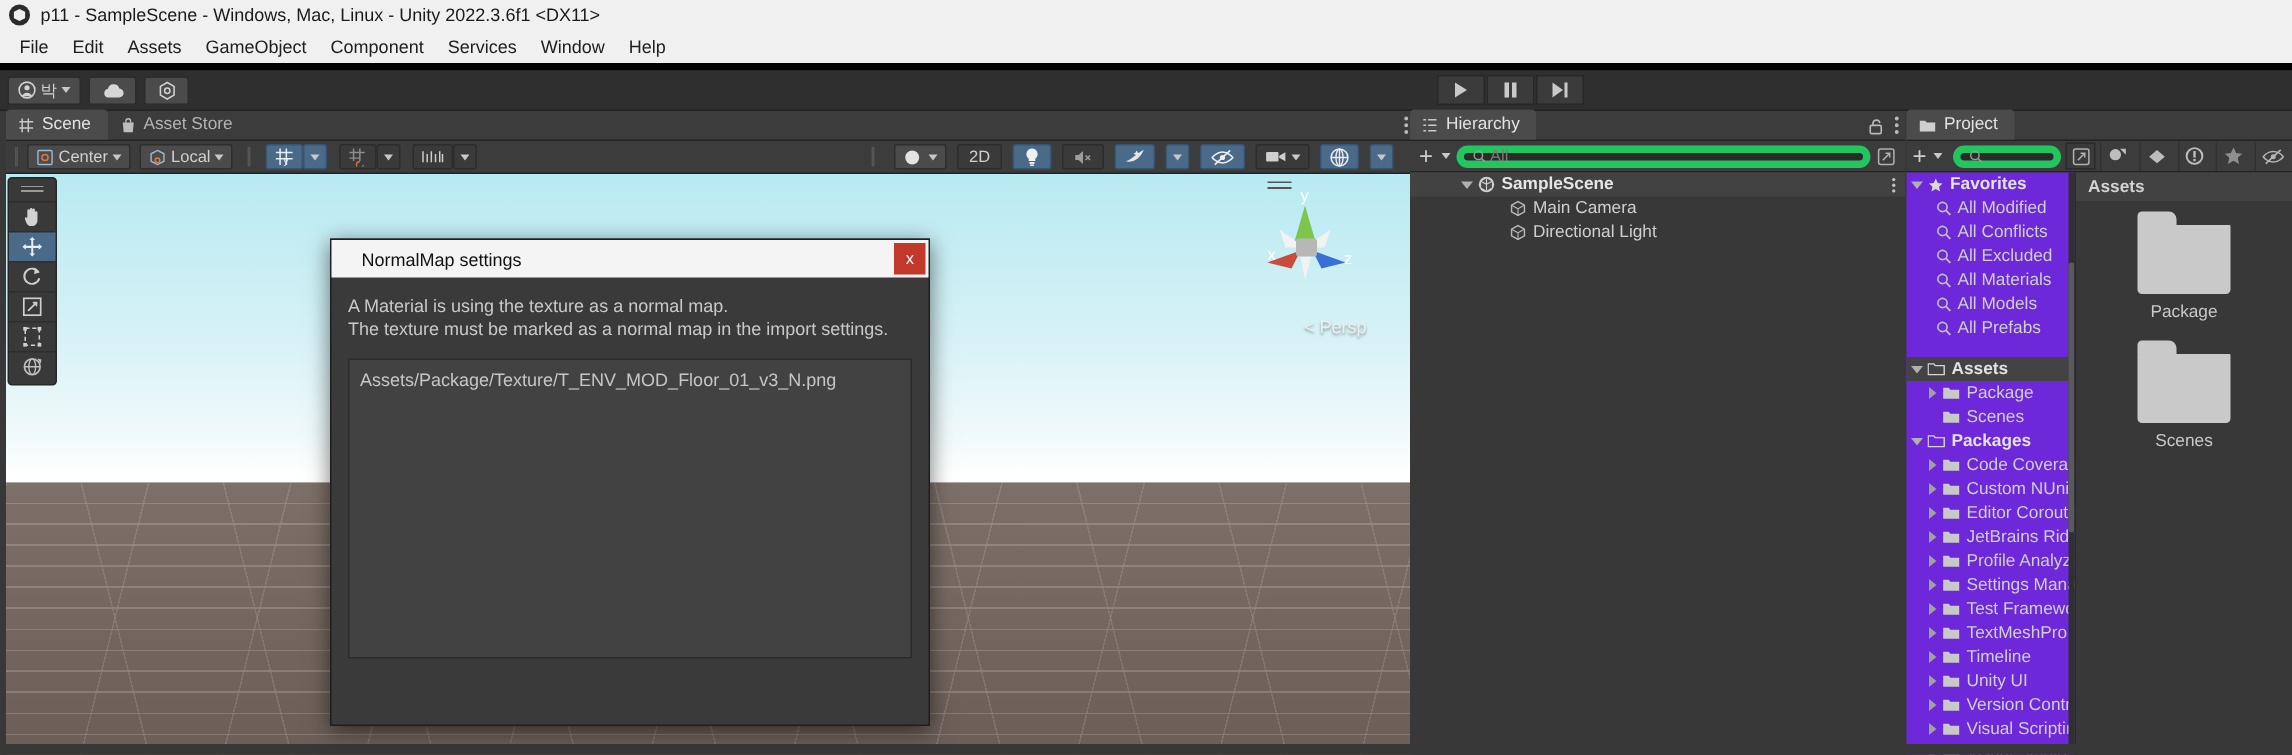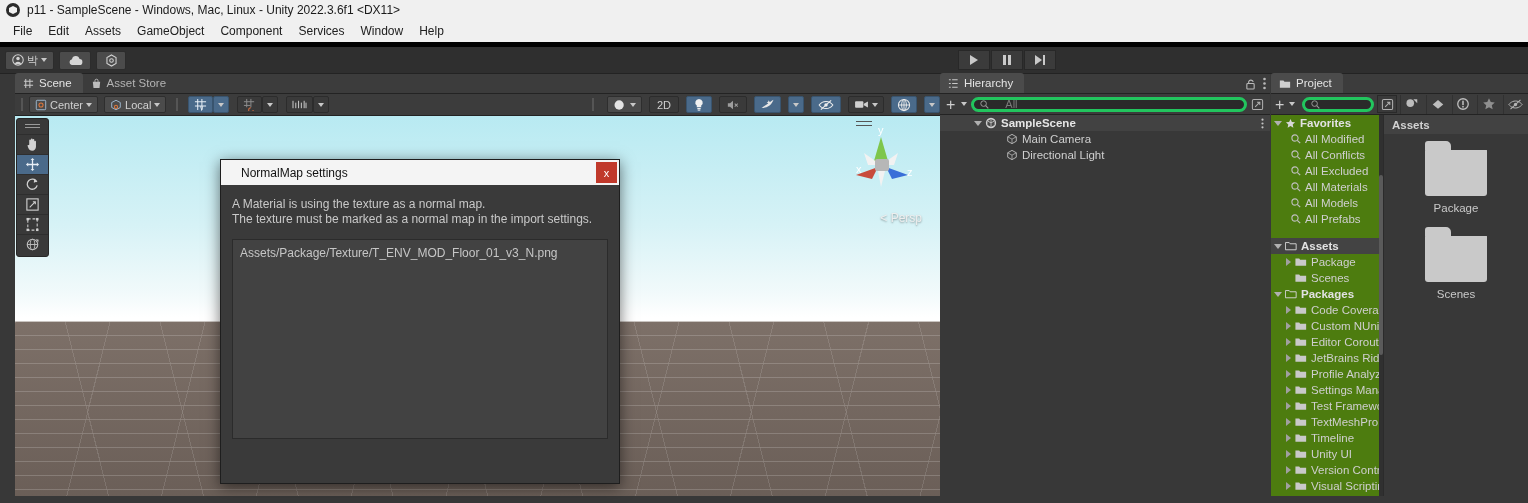--- a/index.html
+++ b/index.html
@@ -70,21 +70,21 @@
     border-bottom:1px solid #232323; position:relative;
   }
   .tab {
     height:20px; display:flex; align-items:center; gap:5px; padding:0 11px 0 8px;
     font-size:11.5px; color:#b4b4b4; cursor:default; border-radius:3px 3px 0 0;
   }
   .tab.active { background:#4b4b4b; color:#e3e3e3; }
   .tab-icons { position:absolute; right:4px; top:3px; display:flex; align-items:center; gap:7px; }
 
   
-  #scene-panel { left:15px; top:74px; width:939px; height:429px; }
+  #scene-panel { left:4px; top:74px; width:939px; height:429px; }
   .scene-toolbar {
     position:absolute; left:0; top:20px; width:939px; height:22px;
     background:#3c3c3c; border-bottom:1px solid #232323; display:flex; align-items:center;
   }
   .sep2 { width:2px;height:13px;border-left:1px solid #555;border-right:1px solid #555;margin:0 6px;}
   .sbtn {
     height:17px; background:#4b4b4b; border:1px solid #2e2e2e; border-radius:2px;
     display:flex;align-items:center;justify-content:center;gap:3px;padding:0 5px;
     font-size:11px;color:#d0d0d0;cursor:default;
   }
@@ -118,41 +118,41 @@
     text-shadow:0 1px 2px rgba(0,0,0,.4); }
   .gizmo-grip{ position:absolute; right:82px; top:5px; width:16px; height:7px;
     background:repeating-linear-gradient(to bottom,#555 0 1px, transparent 1px 4px); }
 
   
   #hierarchy-panel { left:940px; top:74px; width:330px; height:429px; }
   .h-toolbar { position:absolute; left:0; top:20px; width:330px; height:21px;
     background:#3c3c3c; display:flex; align-items:center; padding:0 4px; gap:4px;
     border-bottom:1px solid #232323;}
   .plus { color:#cfcfcf; font-size:16px; line-height:13px; padding:0 2px; cursor:default;}
-  .searchbox { flex:1; height:15px; background:#2a2a2a; border:3px solid #22c55e;
-    border-radius:8px; display:flex; align-items:center; padding:0 6px; gap:16px;
+  .searchbox { flex:1; height:15px; background:#2a2a2a; border:5px solid #22c55e;
+    border-radius:8px; display:flex; align-items:center; padding:0 6px; gap:2px;
     font-size:11px; color:#7b7b7b; }
   .h-body { position:absolute; left:0; top:41px; width:330px; height:388px; background:#383838; }
   .h-row { height:16px; display:flex; align-items:center; font-size:11.5px; color:#cfcfcf;
     padding-left:4px; cursor:default; position:relative; }
   .h-row.scene-row { background:#424242; font-weight:bold; color:#e6e6e6; }
   .tri-down { width:0;height:0;border-left:4px solid transparent;border-right:4px solid transparent;
     border-top:5px solid #b0b0b0; margin-right:3px; }
   .tri-right { width:0;height:0;border-top:4px solid transparent;border-bottom:4px solid transparent;
     border-left:5px solid #a0a0a0; margin-right:4px; }
 
   
   #project-panel { left:1271px; top:74px; width:257px; height:429px; }
   .p-toolbar { position:absolute; left:0; top:20px; width:257px; height:21px;
     background:#3c3c3c; display:flex; align-items:center; padding:0 2px; gap:3px;
     border-bottom:1px solid #232323; overflow:hidden;}
   .p-icon-btn{ width:26px;height:19px;display:flex;align-items:center;justify-content:center;
     border-left:1px solid #313131; color:#bdbdbd; cursor:default;}
   .p-body{ position:absolute; left:0; top:41px; width:257px; height:388px; display:flex; }
-  .p-tree{ width:112px; height:388px; background:#4d7c0f; overflow:hidden; position:relative;}
+  .p-tree{ width:112px; height:388px; background:#6d28d9; overflow:hidden; position:relative;}
   .p-tree-scroll{ position:absolute; right:0; top:0; width:4px; height:388px; background:#303030;}
   .p-tree-thumb{ position:absolute; right:0; top:60px; width:4px; height:180px; background:#5a5a5a; border-radius:2px;}
   .p-right{ flex:1; height:388px; background:#383838; border-left:1px solid #2b2b2b; position:relative;}
   .p-breadcrumb{ height:19px; background:#424242; display:flex; align-items:center;
     padding-left:8px; font-size:11.5px; font-weight:bold; color:#d2d2d2;}
   .p-row{ height:16px; display:flex; align-items:center; font-size:11.5px; color:#cfcfcf;
     white-space:nowrap; cursor:default; }
   .p-row.bold{ font-weight:bold; color:#e2e2e2;}
   .p-row.hl{ background:#434343; }
   .folder-ico{ width:12px;height:10px;margin-right:4px;flex:none;}

